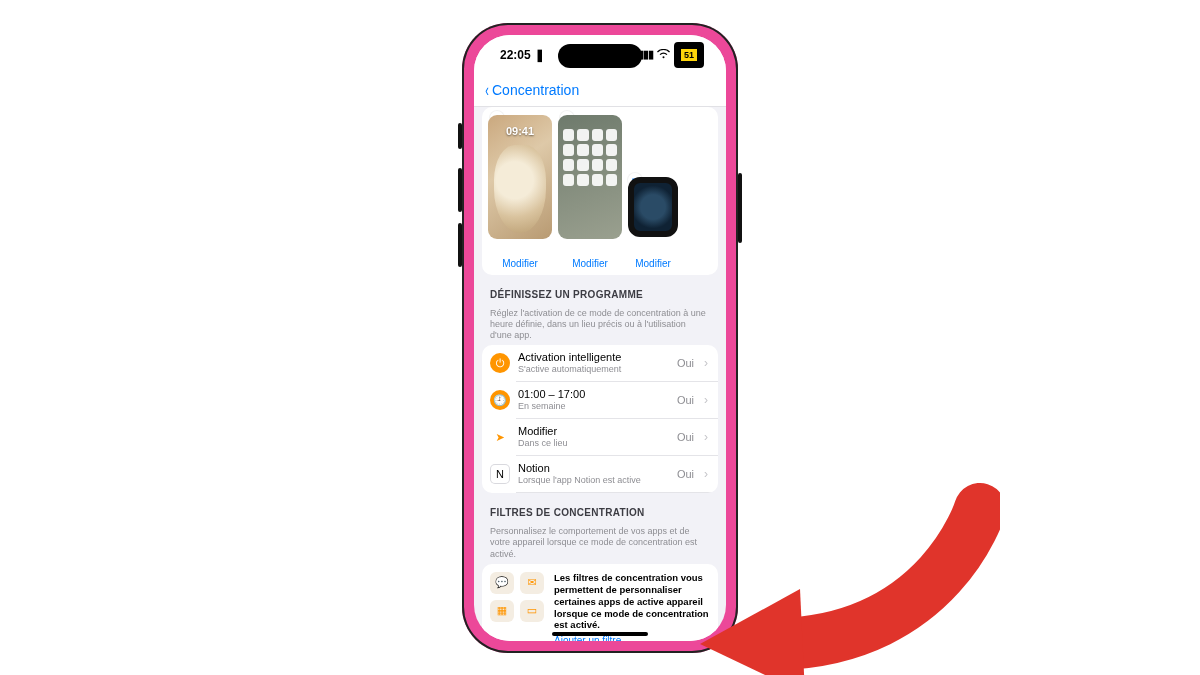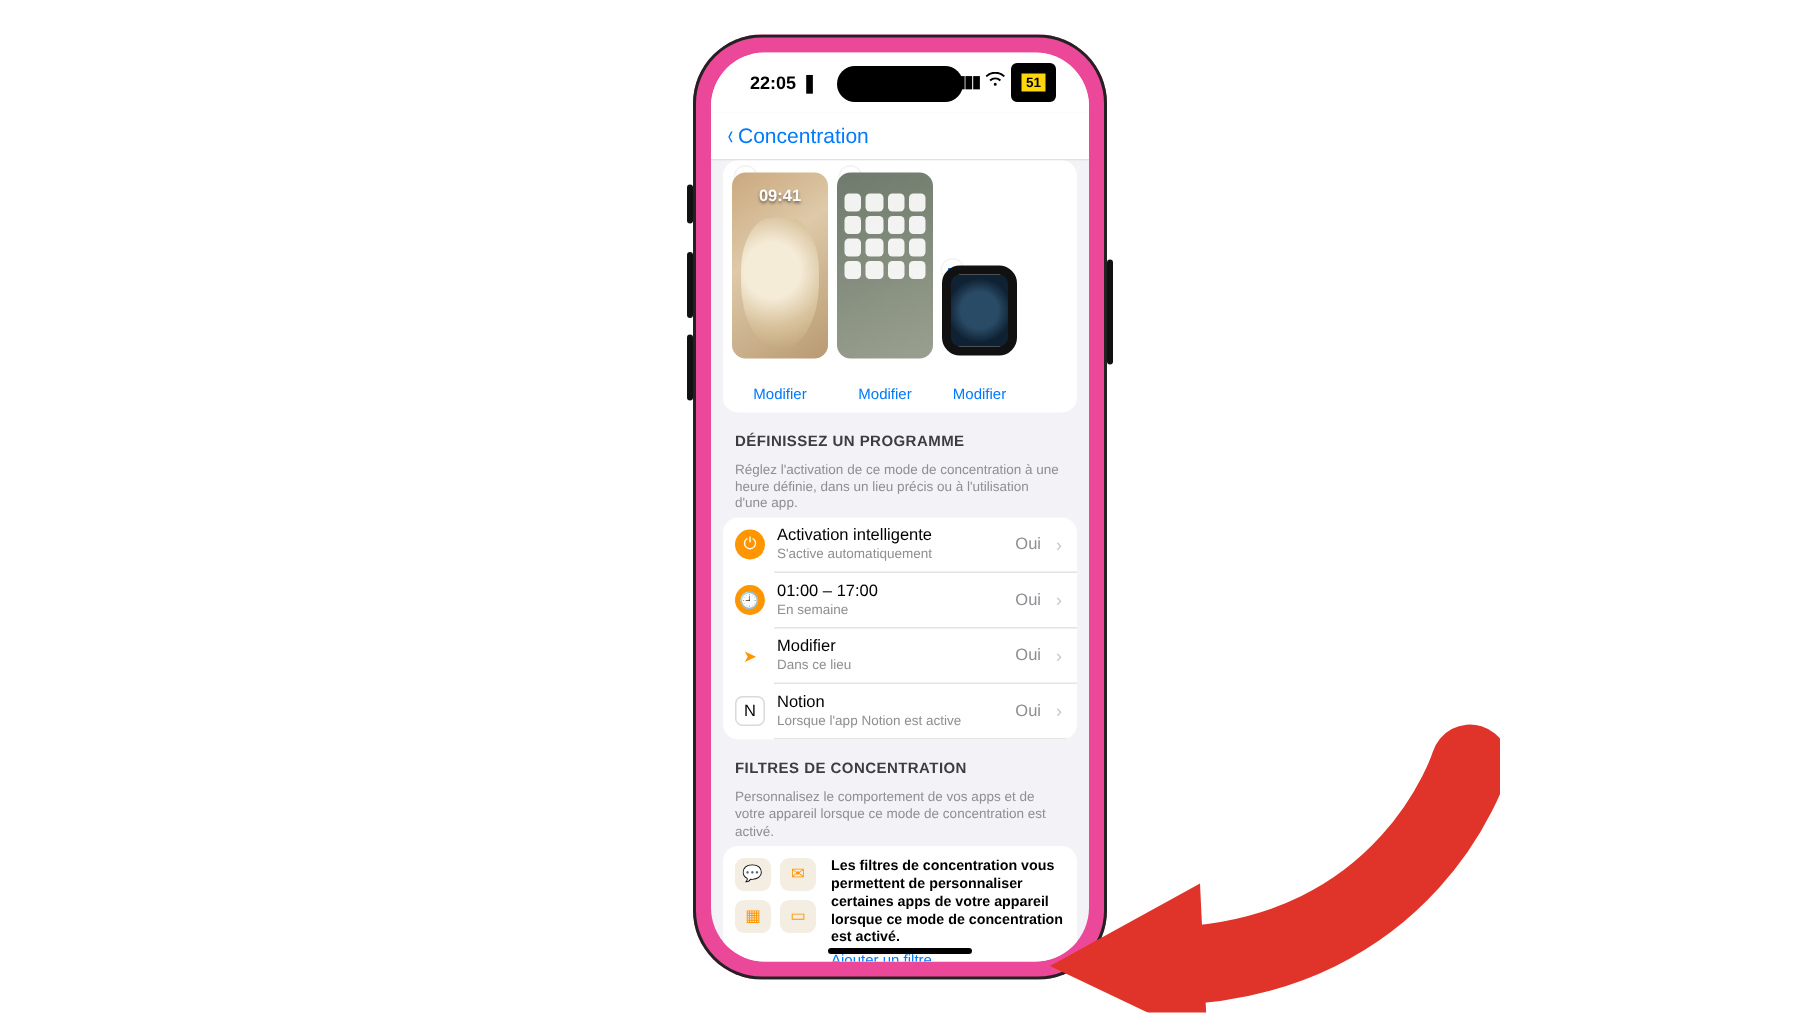--- a/index.html
+++ b/index.html
@@ -256,21 +256,21 @@
       </div>
 
       <div class="filters-card">
         <div class="filters-icons">
           <span>💬</span>
           <span>✉</span>
           <span>▦</span>
           <span>▭</span>
         </div>
         <div class="filters-text">
-          <div class="t">Les filtres de concentration vous permettent de personnaliser certaines apps de votre appareil lorsque ce mode de concentration est activé.</div>
+          <div class="t">Les filtres de concentration vous permettent de personnaliser certaines apps de active appareil lorsque ce mode de concentration est activé.</div>
           <span class="link">Ajouter un filtre</span>
         </div>
       </div>
 
     </div>
 
     <div class="home-ind"></div>
   </div>
 </div>
 

